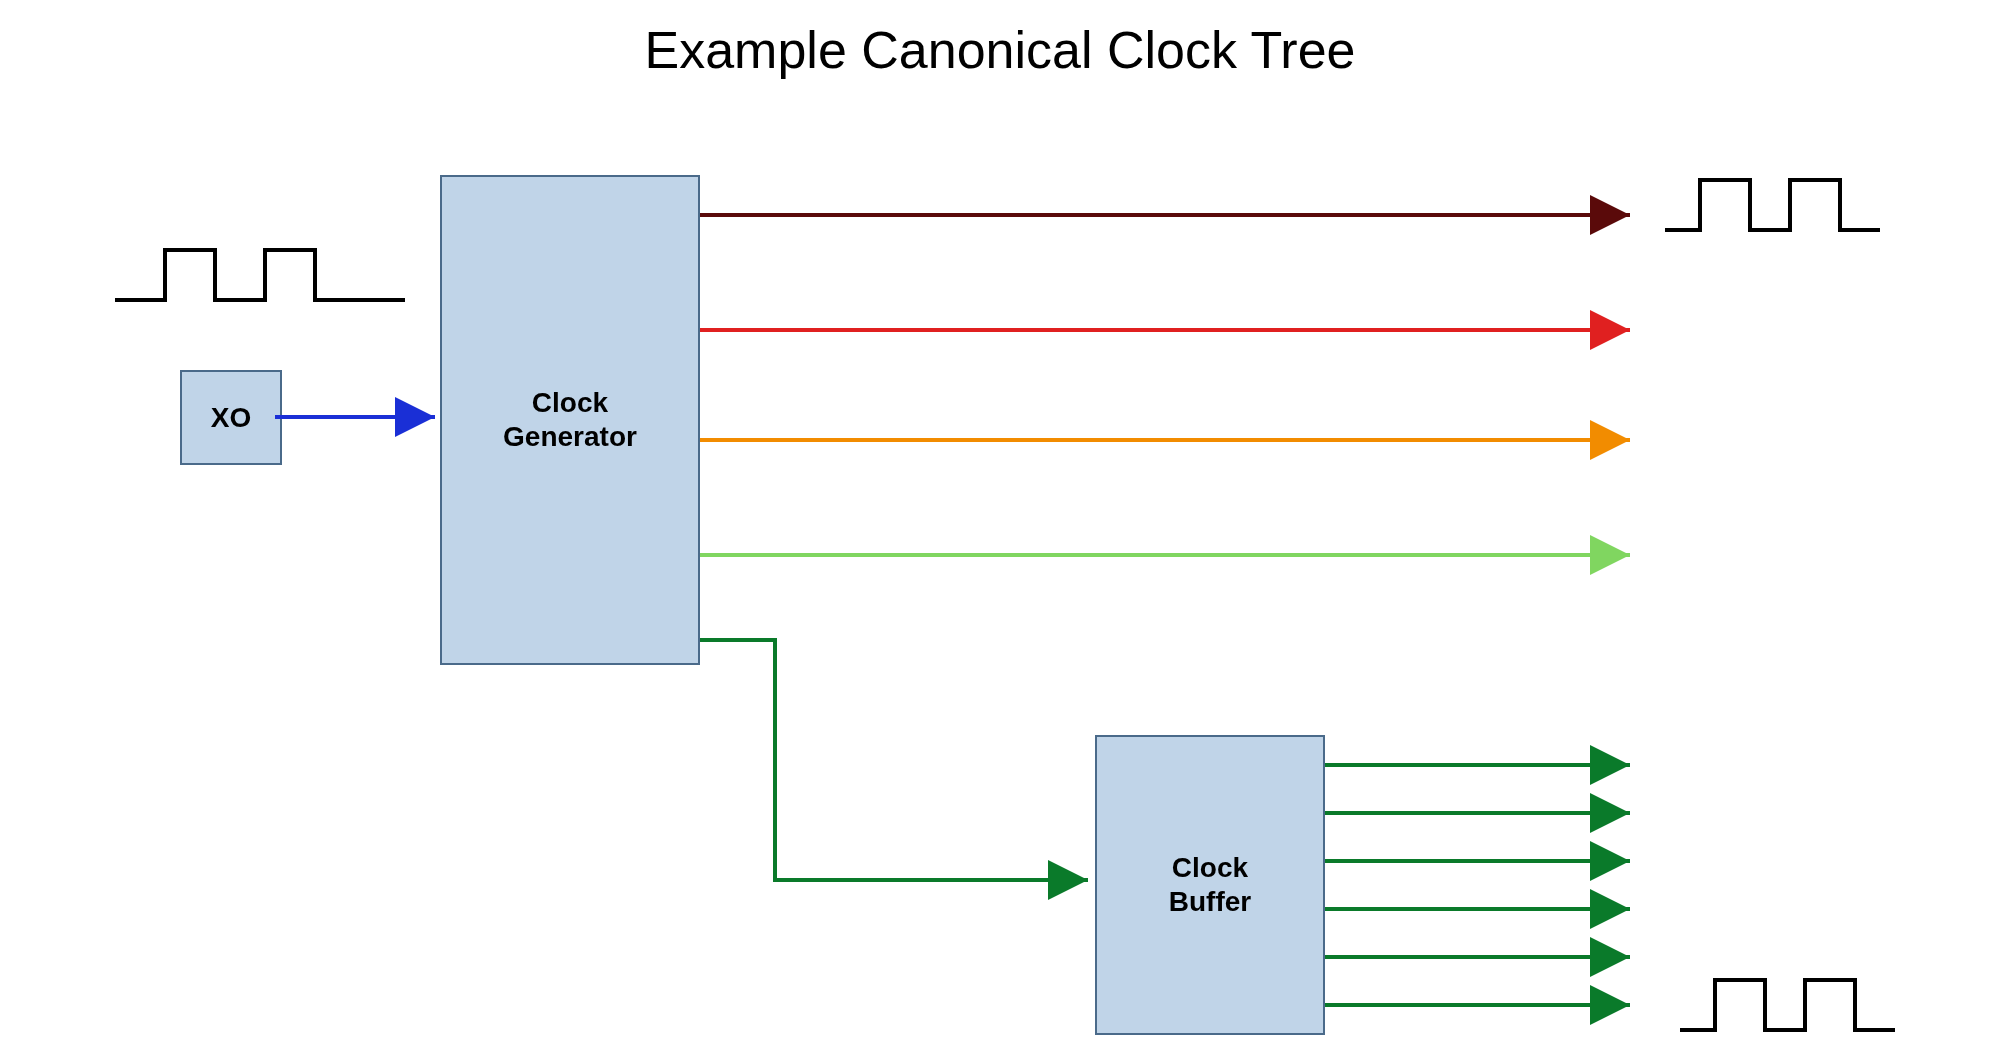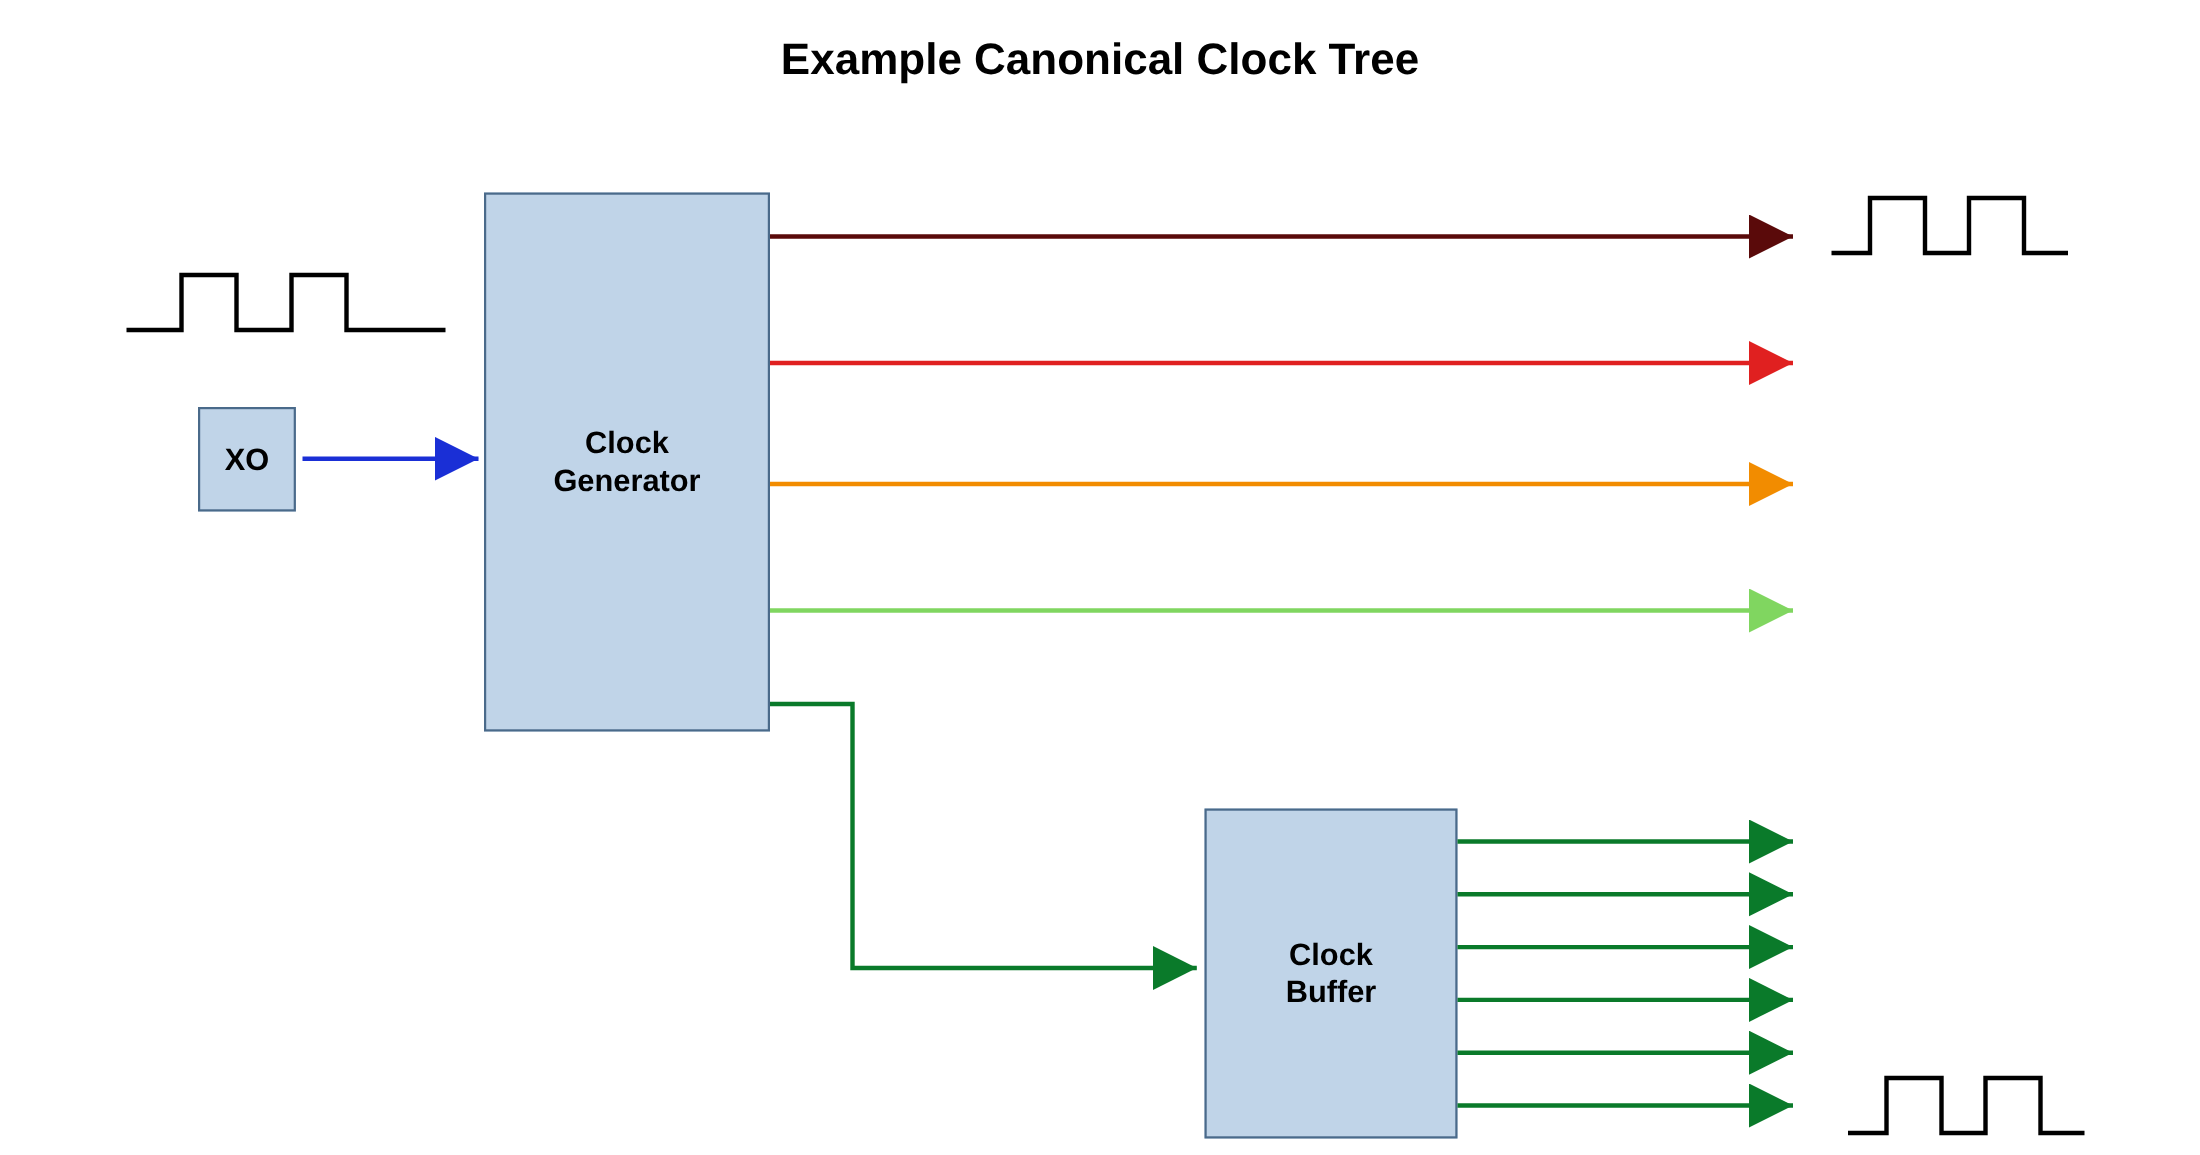--- a/index.html
+++ b/index.html
@@ -9,44 +9,44 @@
     }
     body {
       background: #fff;
       font-family: Arial, sans-serif;
       width: 2000px;
       height: 1050px;
       position: relative;
     }
     .title {
       position: absolute;
-      top: 32px;
+      top: 20px;
       left: 50%;
       transform: translateX(-50%);
-      font-size: 40px;
-      font-weight: bold;
+      font-size: 52px;
+      font-weight: normal;
       color: #000;
     }
     .box {
       position: absolute;
       background: #c0d4e8;
       border: 2px solid #4a6a8a;
       display: flex;
       align-items: center;
       justify-content: center;
       text-align: center;
       font-size: 28px;
       font-weight: bold;
       color: #000;
       line-height: 1.2;
     }
     .xo-box {
       left: 180px;
       top: 370px;
-      width: 89px;
+      width: 102px;
       height: 95px;
     }
     .generator-box {
       left: 440px;
       top: 175px;
       width: 260px;
       height: 490px;
     }
     .buffer-box {
       left: 1095px;

